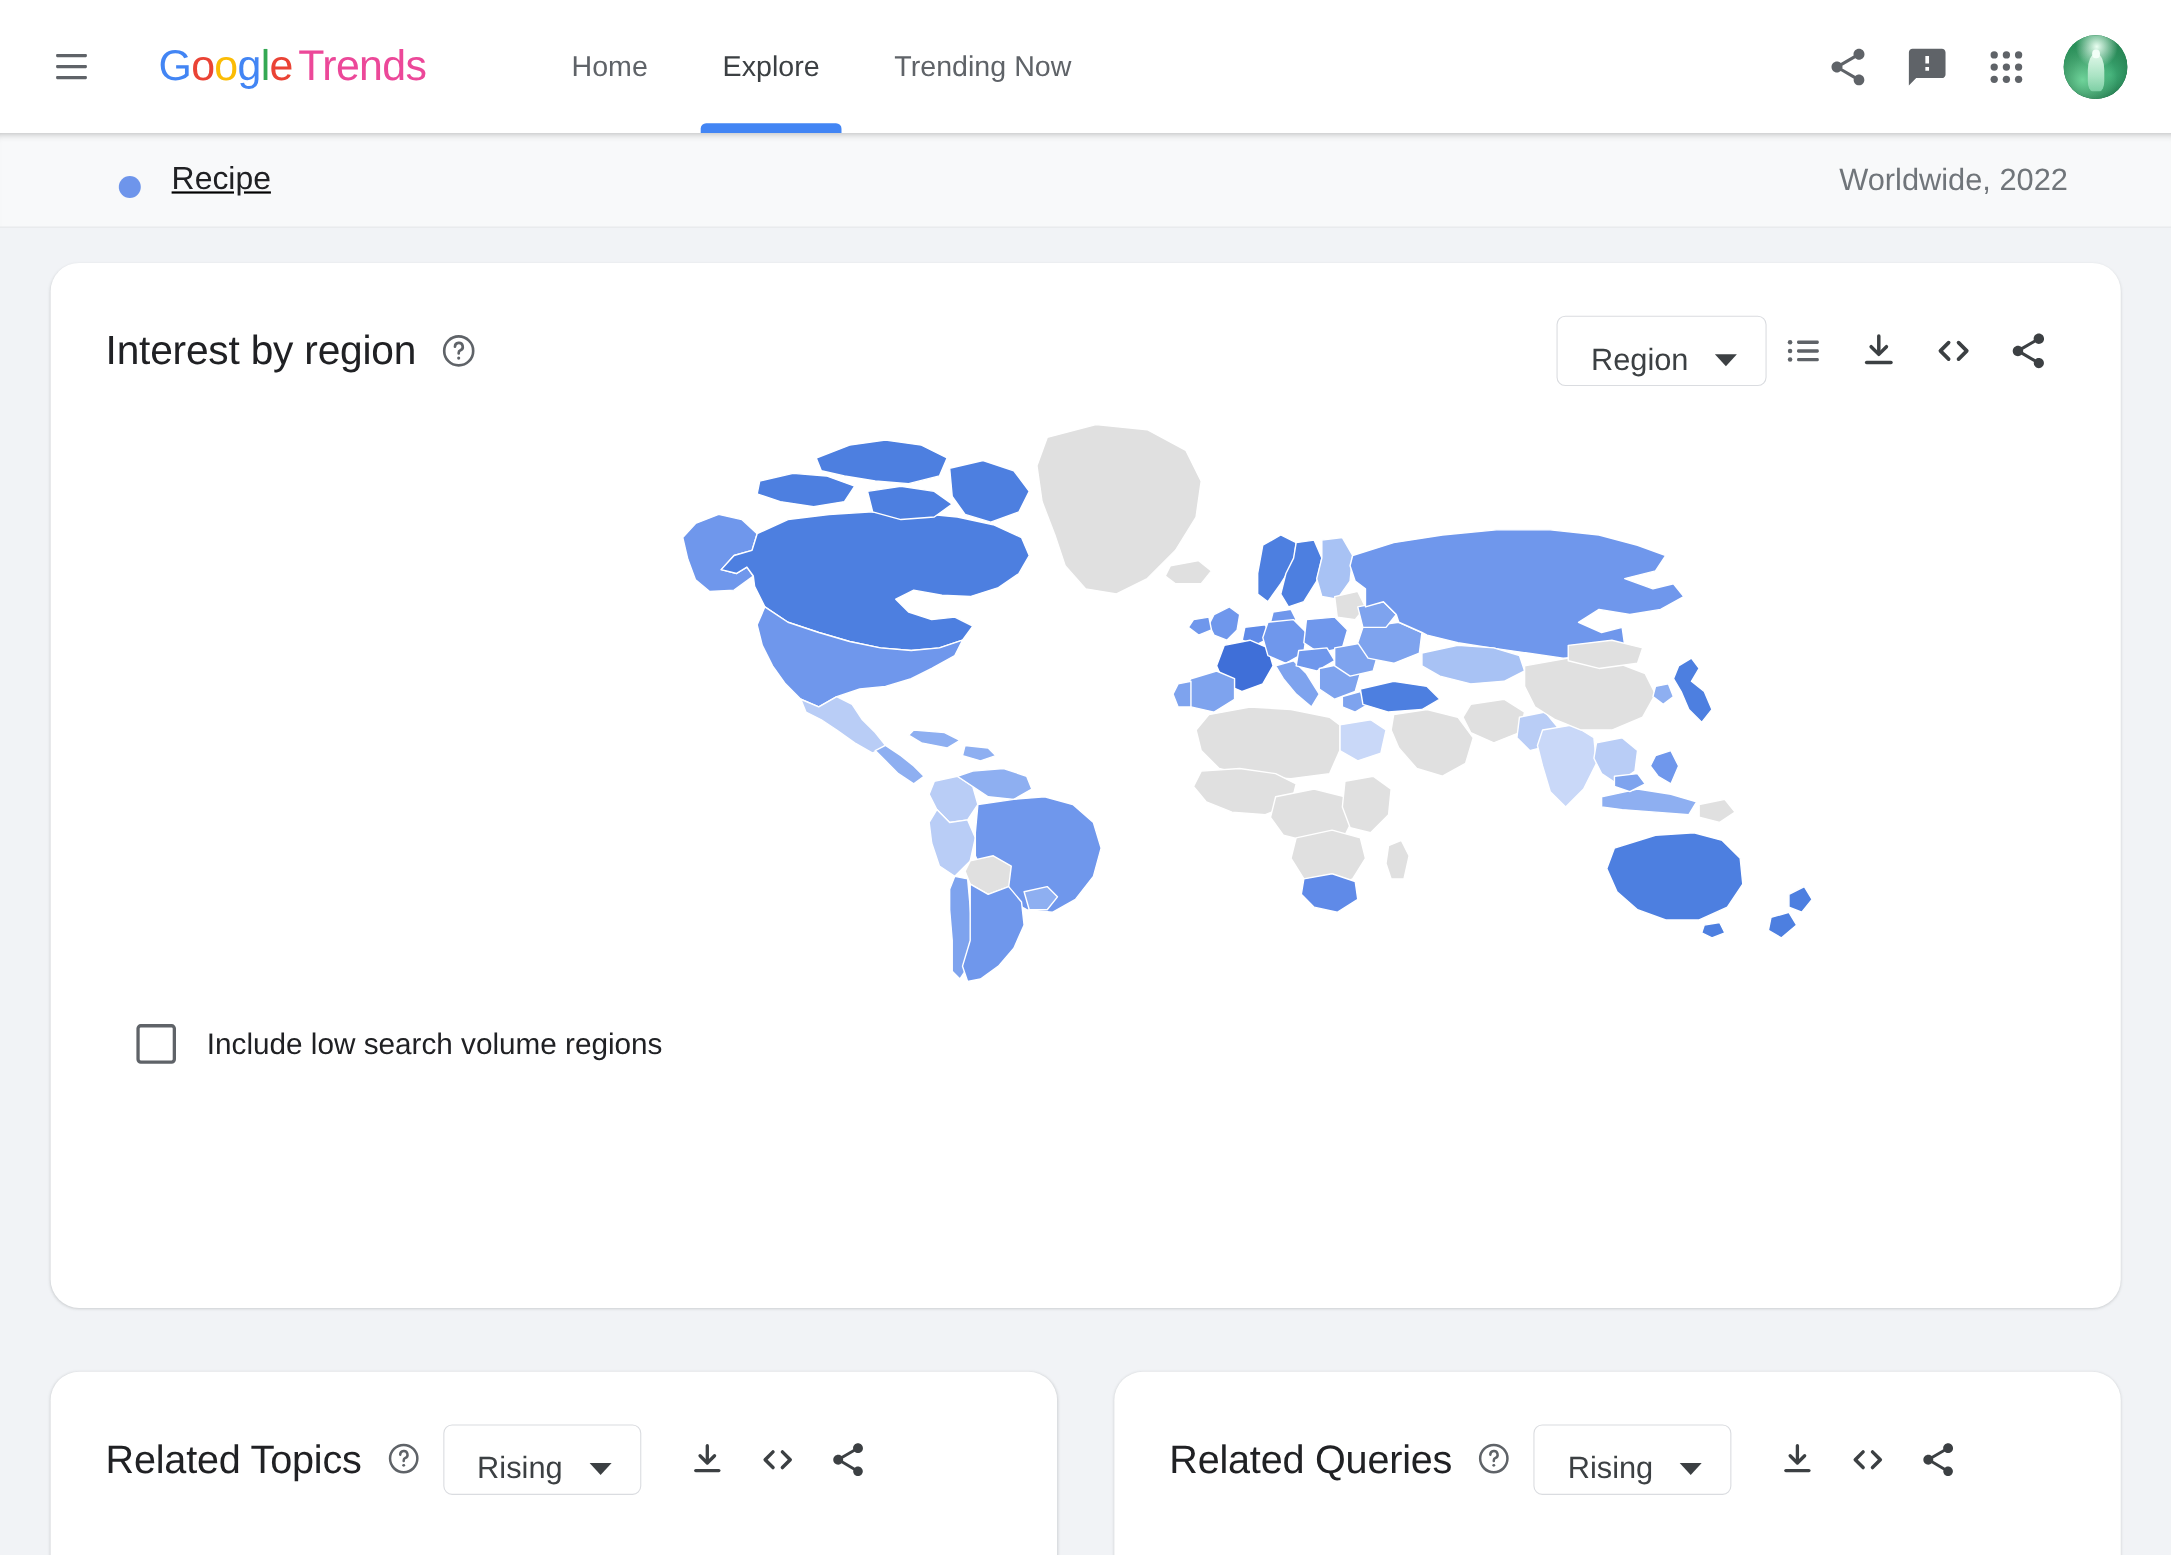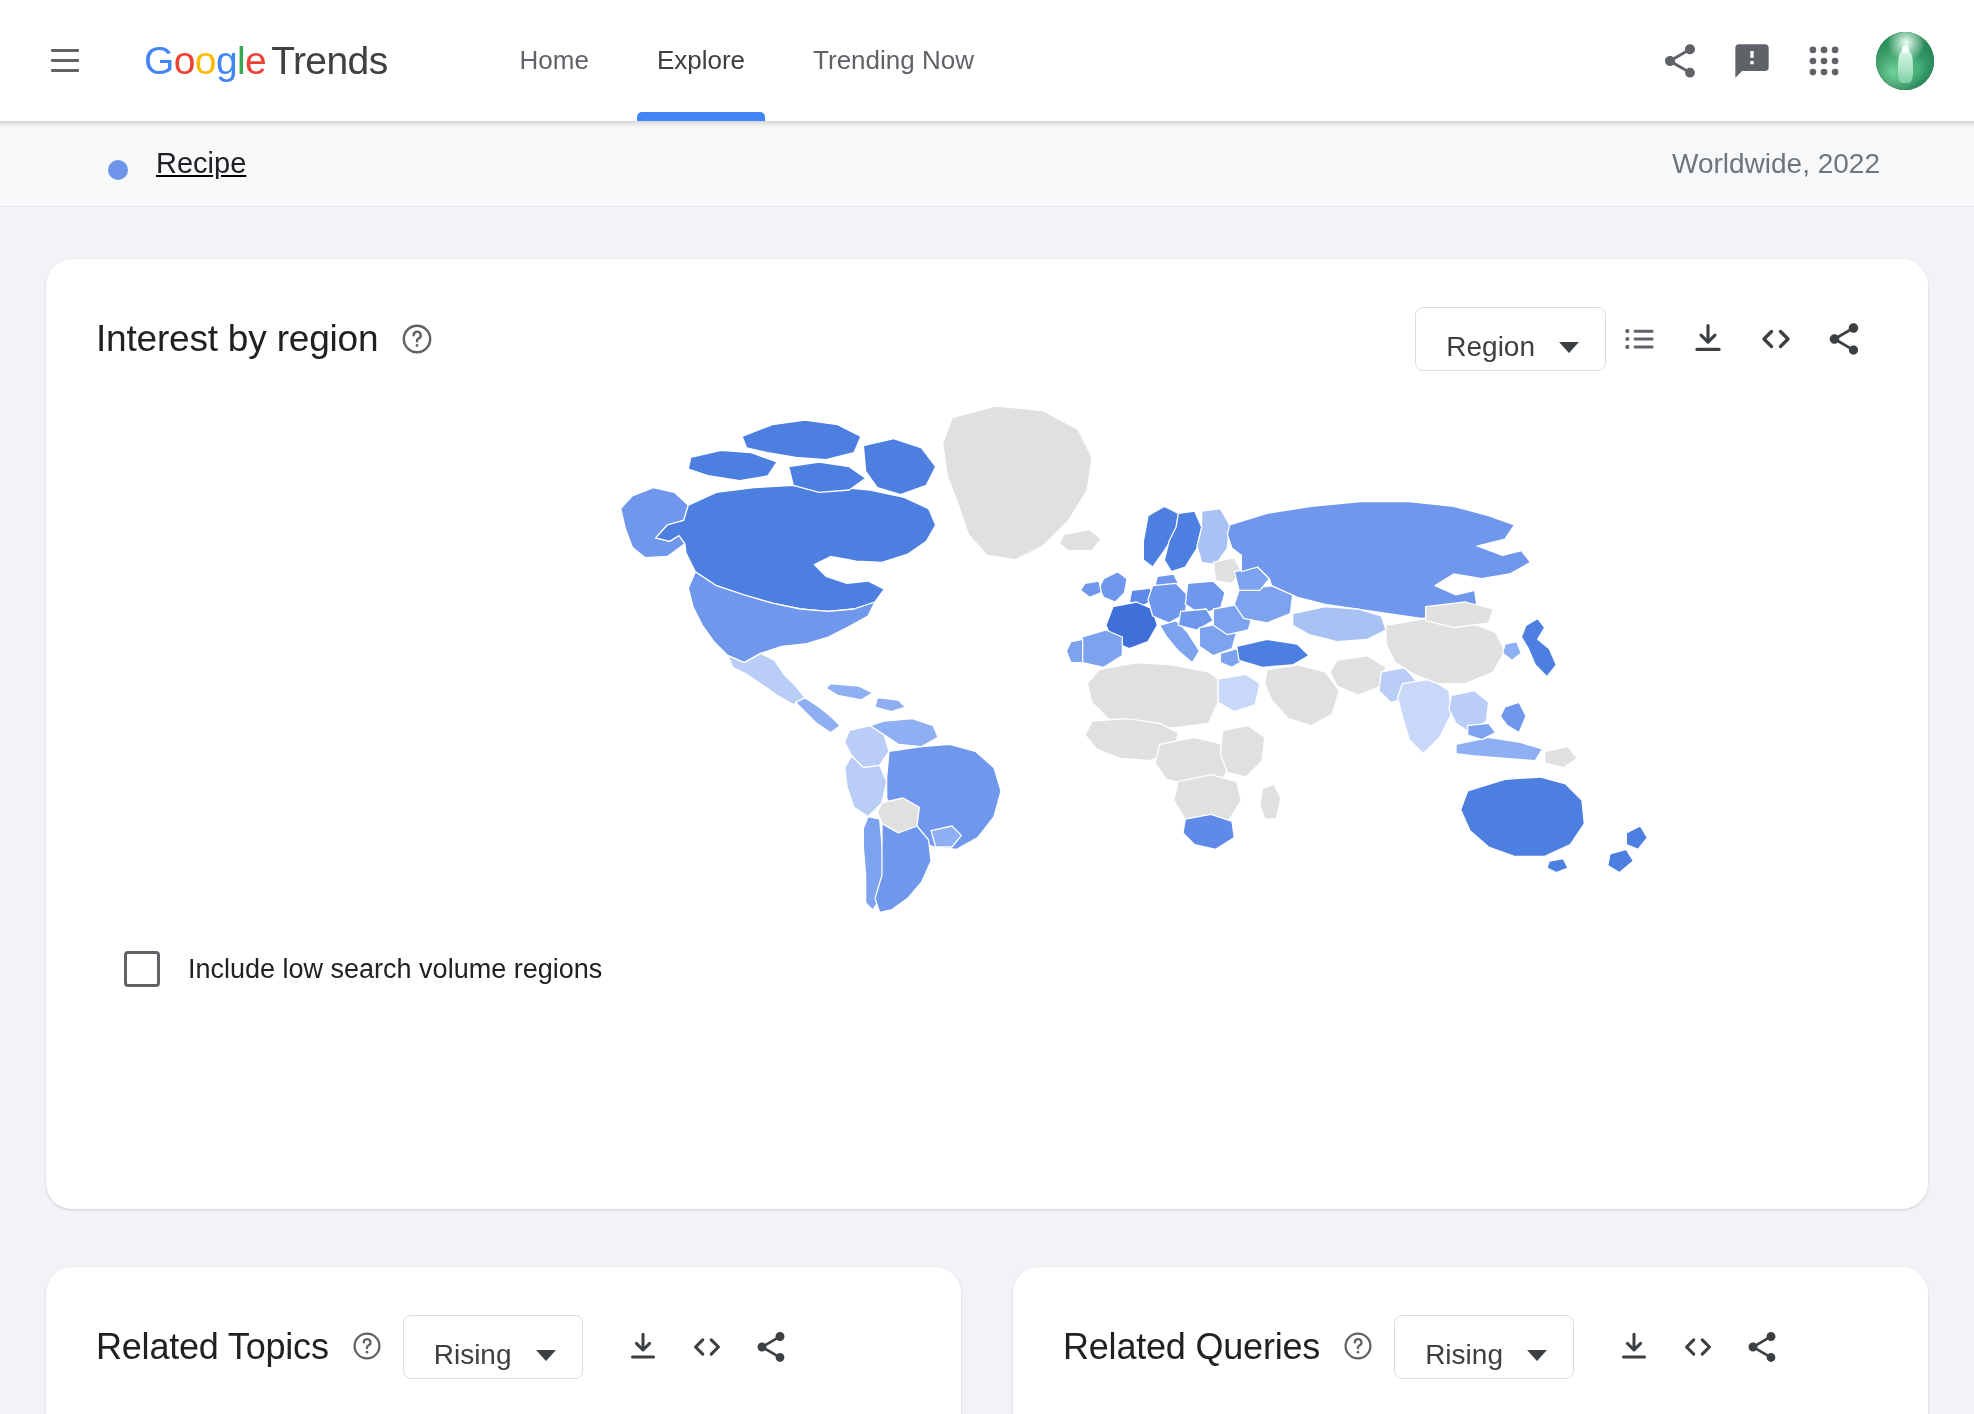--- a/index.html
+++ b/index.html
@@ -40,21 +40,21 @@
     margin-left: 52px;
     font-size: 39px;
     letter-spacing: -0.6px;
     cursor: pointer;
     flex: 0 0 auto;
     white-space: nowrap;
   }
   .brand .g1 { color:#4285F4; } .brand .o1 { color:#EA4335; }
   .brand .o2 { color:#FBBC05; } .brand .g2 { color:#4285F4; }
   .brand .l1 { color:#34A853; } .brand .e1 { color:#EA4335; }
-  .brand .trends { color:#404040; margin-left: 5px; }
+  .brand .trends { color:#ec4899; margin-left: 5px; }
 
   .navtabs {
     display: flex; align-items: center;
     height: 100%;
     margin-left: 98px;
     gap: 0;
     flex: 0 0 auto;
   }
   .navtab {
     position: relative;
@@ -160,21 +160,21 @@
     height: calc(1414px - 121px - 87px);
   }
 
   .card {
     background: #ffffff;
     border-radius: 26px;
     box-shadow: 0 1px 3px rgba(60,64,67,0.12), 0 1px 2px rgba(60,64,67,0.08);
   }
 
   .map-card {
-    margin: 52px 46px 0 46px;
+    margin: 32px 46px 0 46px;
     height: 950px;
     padding: 44px 50px 0 50px;
     position: relative;
     overflow: hidden;
   }
 
   .card-head {
     display: flex; align-items: center;
     height: 72px;
   }

